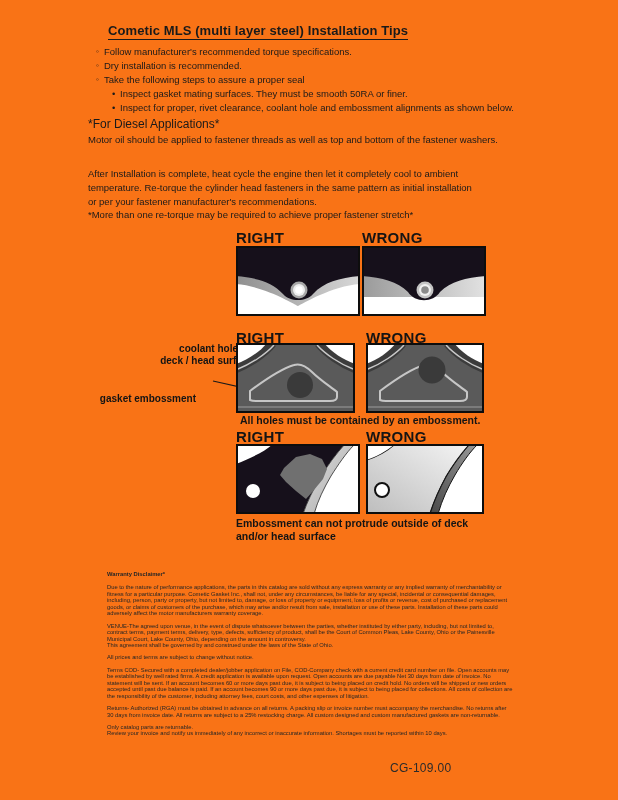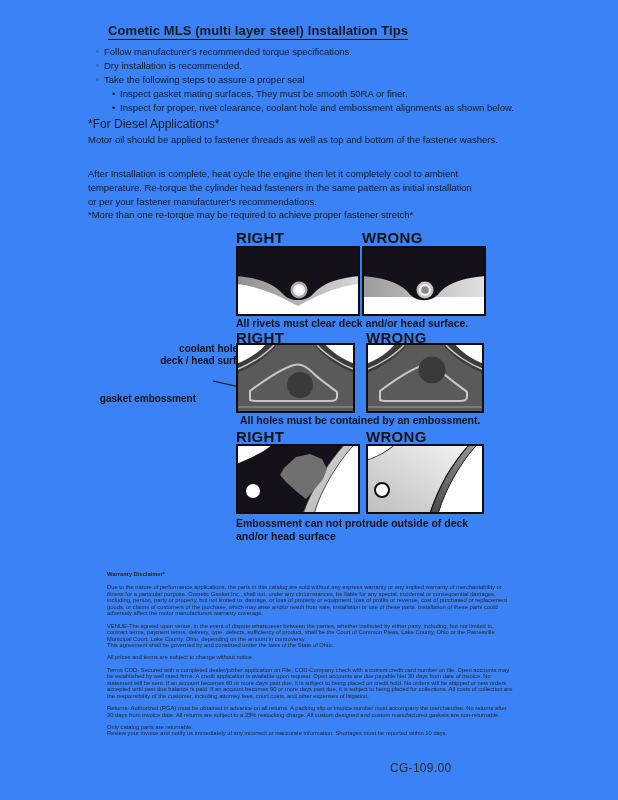--- a/index.html
+++ b/index.html
@@ -1,17 +1,17 @@
 <!DOCTYPE html>
 <html><head>
 <meta charset="utf-8">
 <style>
   html,body{margin:0;padding:0;background:#ffffff;}
   .page{
-    position:relative;width:618px;height:800px;background:#3b82f6;overflow:hidden;
+    position:relative;width:618px;height:800px;background:#f97316;overflow:hidden;
     font-family:"Liberation Sans","DejaVu Sans",sans-serif;color:#1a1a1a;
   }
   .abs{position:absolute;}
   .title{
     left:108px;top:23px;font-size:13px;font-weight:bold;
     border-bottom:1.6px solid #1a1a1a;padding-bottom:1px;letter-spacing:.1px;
   }
   .bullets{left:88px;top:45px;width:470px;font-size:9.5px;line-height:13.9px;}
   .b-row{white-space:nowrap;margin-left:8px;}
   .b-mark{display:inline-block;width:8px;font-size:8px;vertical-align:1px;}
@@ -93,21 +93,20 @@
       <rect width="124" height="70" fill="#ffffff"></rect>
       <rect x="0" y="30" width="124" height="21" fill="url(#gB)"></rect>
       <path d="M0,0 H124 V30 C103,32 89,35 78,46 C71,57 53,57 46,46 C35,35 21,32 0,30 Z" fill="#16101b"></path>
       <circle cx="63" cy="44" r="8.5" fill="#c4c4c4"></circle>
       <circle cx="63" cy="44" r="6" fill="#f0f0f0"></circle>
       <circle cx="63" cy="44" r="3.8" fill="#8a8a8a"></circle>
       <rect x="1" y="1" width="122" height="68" fill="none" stroke="#0d0d0d" stroke-width="2"></rect>
     </svg>
   </div>
 
-  <div class="abs caption" style="left:236px;top:317px;">All rivets must clear deck and/or head surface.</div>
 
   <div class="abs dg-label" style="left:236px;top:329px;width:119px;">RIGHT</div>
   <div class="abs dg-label" style="left:366px;top:329px;width:118px;">WRONG</div>
 
   <div class="abs side-label" style="left:130px;top:343px;width:123px;">
     <div>coolant hole on</div>
     <div>deck / head surface</div>
   </div>
   <div class="abs side-label" style="left:74px;top:377px;width:122px;margin-top:16px;">gasket embossment</div>
 

